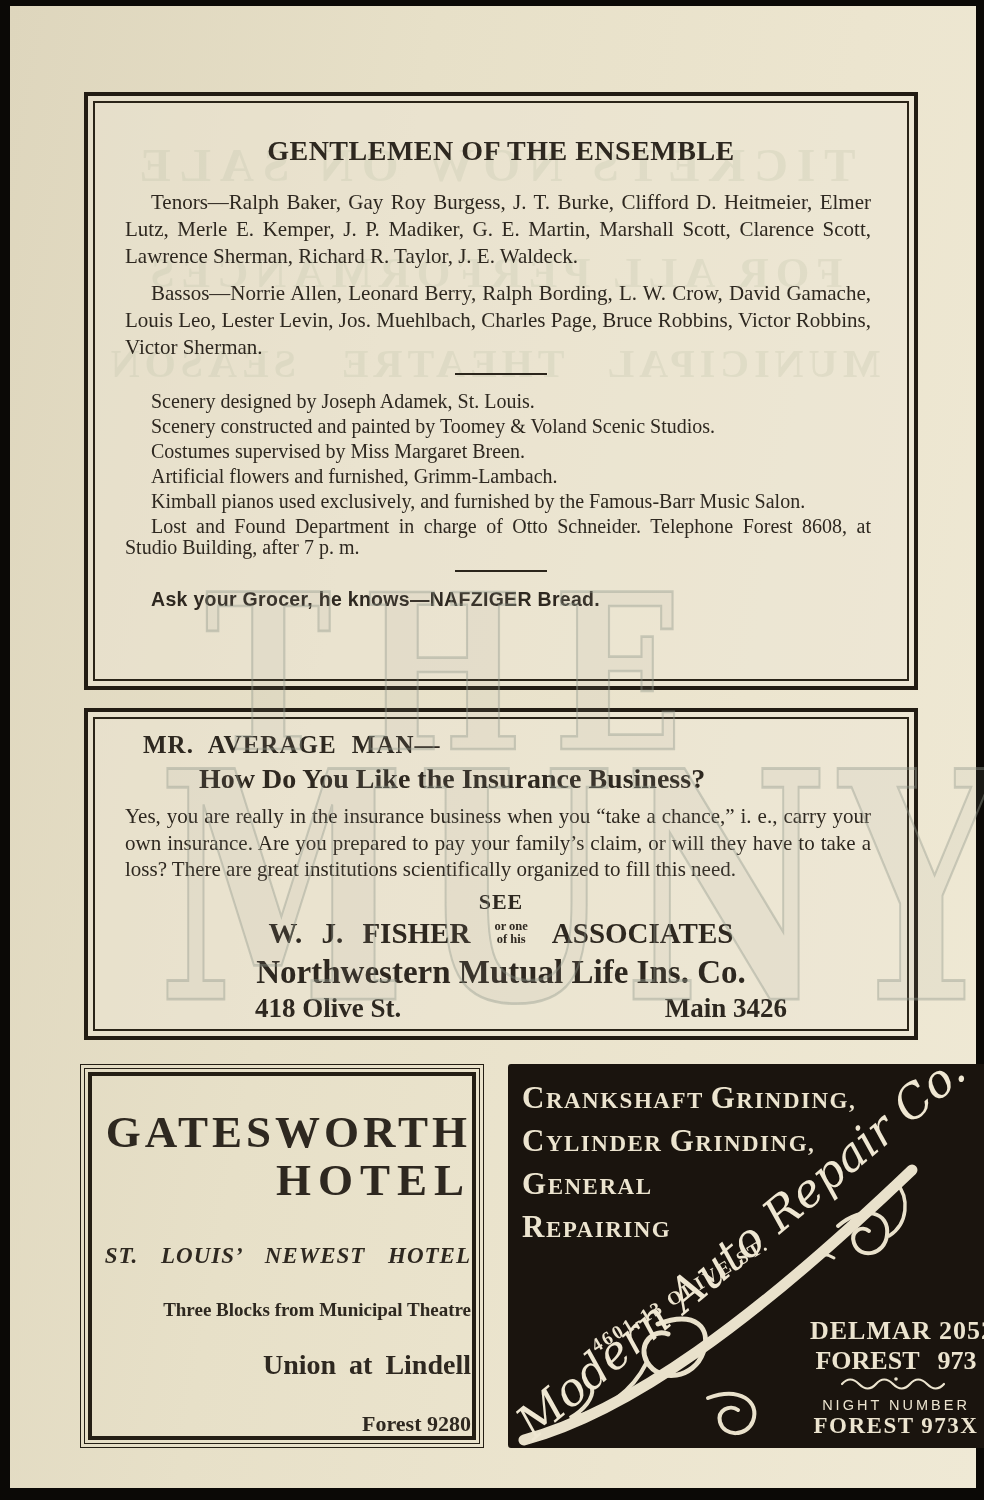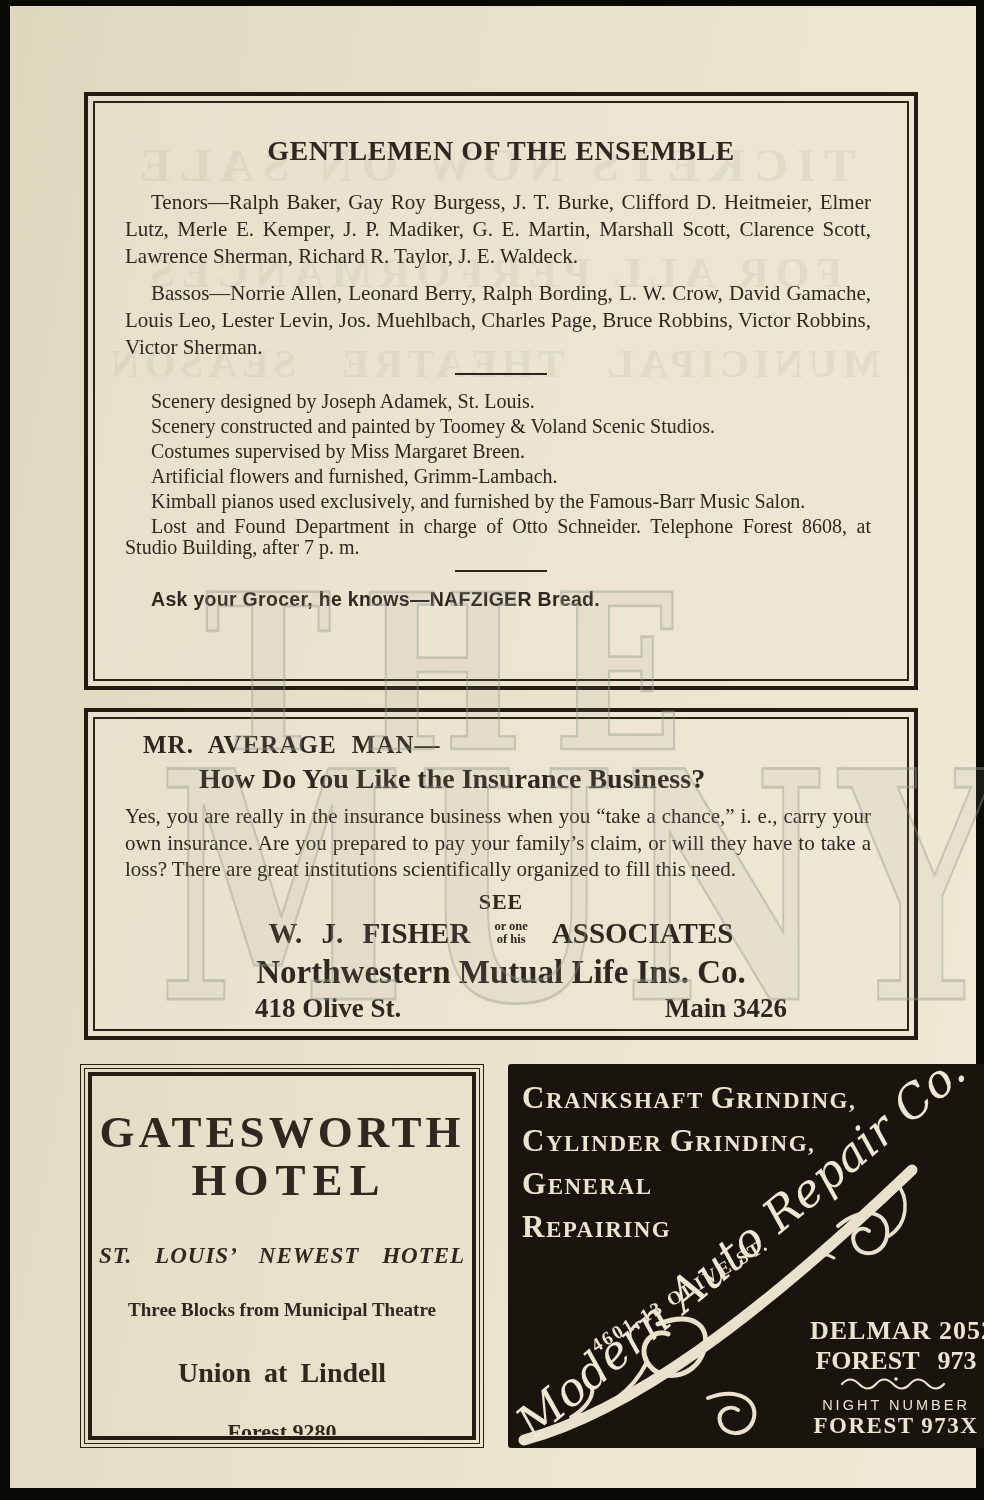--- a/index.html
+++ b/index.html
@@ -41,26 +41,26 @@
   .fisher-name,.fisher-assoc{font-size:29px;font-weight:bold;}
   .fisher-name{word-spacing:12px;}
   .fisher-stack{display:flex;flex-direction:column;font-size:12.5px;line-height:13px;font-weight:bold;text-align:center;}
   .ins-co{margin:4px 0 0;text-align:center;font-size:33px;font-weight:bold;}
   .ins-addr{margin:2px 120px 0 160px;display:flex;justify-content:space-between;font-size:27px;font-weight:bold;}
   
   .box3{position:absolute;left:70px;top:1058px;width:404px;height:384px;}
   .hframe-a{position:absolute;inset:0;border:1.5px solid #241e14;}
   .hframe-b{position:absolute;inset:4px;border:1px solid #241e14;}
   .hframe-c{position:absolute;inset:8px;border:4px solid #241e14;}
-  .hotel-content{position:absolute;inset:13px;text-align:center;overflow:hidden;}
+  .hotel-content{position:absolute;inset:13px;text-align:right;overflow:hidden;}
   .hotel-name1{margin-top:32px;font-size:45px;font-weight:bold;letter-spacing:4px;line-height:46px;}
   .hotel-name2{font-size:45px;font-weight:bold;letter-spacing:7px;line-height:50px;padding-left:14px;}
   .hotel-tag{margin-top:38px;font-size:23px;font-weight:bold;font-style:italic;word-spacing:16px;letter-spacing:1px;}
   .hotel-note{margin-top:30px;font-size:19px;font-weight:bold;}
-  .hotel-addr{margin-top:36px;font-size:28px;font-weight:bold;word-spacing:6px;}
+  .hotel-addr{margin-top:28px;font-size:28px;font-weight:bold;word-spacing:6px;}
   .hotel-phone{margin-top:30px;font-size:22px;font-weight:bold;}
   
   .box4{position:absolute;left:498px;top:1058px;width:480px;height:384px;
     background:#1a140e;border-radius:3px;overflow:hidden;color:#ece4cf;}
   .svc{position:absolute;left:14px;top:14px;line-height:40px;white-space:nowrap;}
   .svc div{font-size:23px;font-weight:bold;letter-spacing:1.5px;font-family:"Liberation Serif",serif;}
   .svc .cap{font-size:31px;}
   .auto-script{position:absolute;left:-46px;top:170px;width:522px;text-align:center;
     transform:rotate(-40deg);font-family:"DejaVu Serif",serif;font-style:italic;
     font-size:46px;letter-spacing:0px;color:#efe7d2;white-space:nowrap;}

